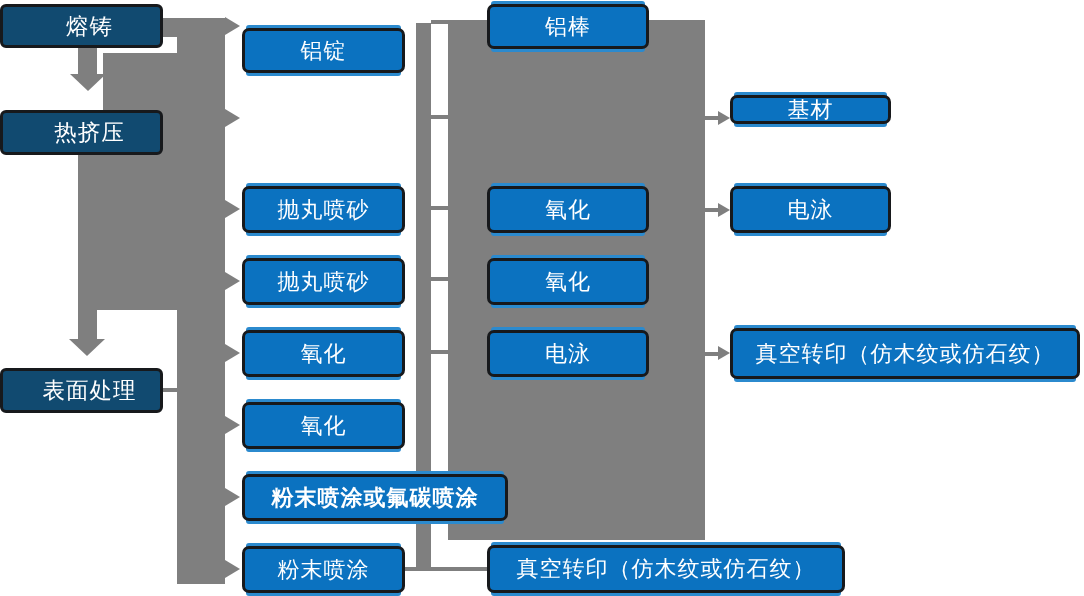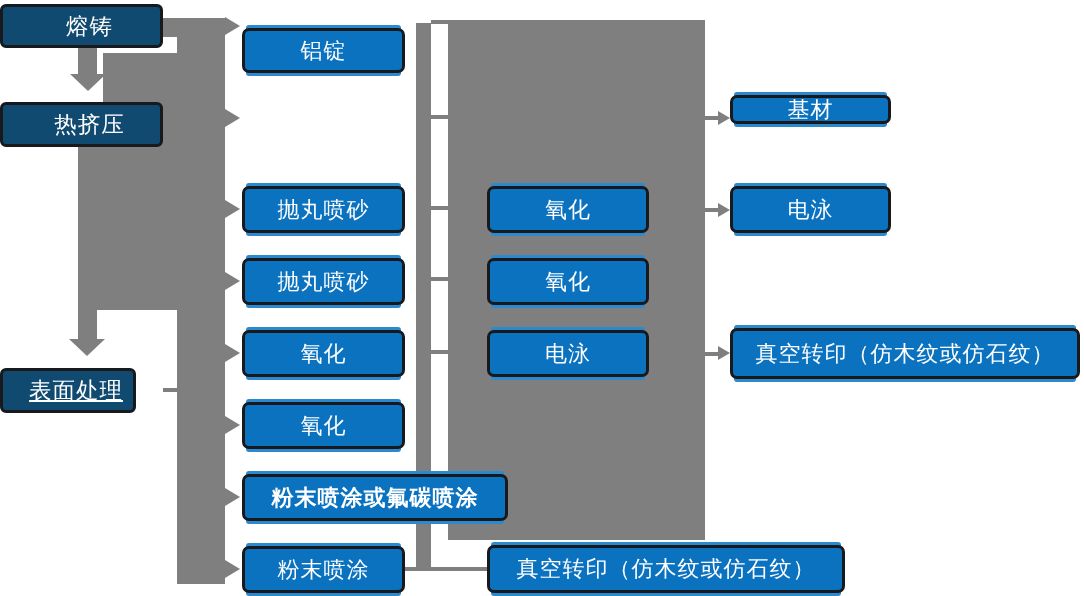--- a/index.html
+++ b/index.html
@@ -63,31 +63,32 @@
   <div class="tline" style="left:405px;top:567px;width:82px;"></div>
 
   <div class="tline" style="left:705px;top:116px;width:14px;"></div>
   <div class="tri tri-r-sm" style="left:718px;top:111px;"></div>
   <div class="tline" style="left:705px;top:208px;width:14px;"></div>
   <div class="tri tri-r-sm" style="left:718px;top:203px;"></div>
   <div class="tline" style="left:705px;top:352px;width:14px;"></div>
   <div class="tri tri-r-sm" style="left:718px;top:346px;"></div>
 
   <div class="box dark" style="left:0px;top:4px;width:163px;height:44px;">熔铸</div>
-  <div class="box dark" style="left:0px;top:102px;width:163px;height:45px;">热挤压</div>
-  <div class="box dark" style="left:0px;top:368px;width:136px;height:45px;text-decoration:underline;">表面处理</div>
+  <div class="box dark" style="left:0px;top:110px;width:163px;height:45px;">热挤压</div>
+  <div class="box dark" style="left:0px;top:368px;width:163px;height:45px;">表面处理</div>
 
   <div class="box" style="left:242px;top:4px;width:163px;height:45px;margin-top:24px;">铝锭</div>
   <div class="box" style="left:242px;top:186px;width:163px;height:47px;">抛丸喷砂</div>
   <div class="box" style="left:242px;top:258px;width:163px;height:47px;">抛丸喷砂</div>
   <div class="box" style="left:242px;top:330px;width:163px;height:47px;">氧化</div>
   <div class="box" style="left:242px;top:402px;width:163px;height:47px;">氧化</div>
   <div class="box" style="left:242px;top:474px;width:266px;height:47px;font-weight:bold;">粉末喷涂或氟碳喷涂</div>
   <div class="box" style="left:242px;top:546px;width:163px;height:47px;">粉末喷涂</div>
 
+  <div class="box" style="left:487px;top:4px;width:162px;height:45px;">铝棒</div>
   <div class="box" style="left:487px;top:186px;width:162px;height:47px;">氧化</div>
   <div class="box" style="left:487px;top:258px;width:162px;height:47px;">氧化</div>
   <div class="box" style="left:487px;top:330px;width:162px;height:47px;">电泳</div>
   <div class="box" style="left:487px;top:545px;width:358px;height:48px;">真空转印（仿木纹或仿石纹）</div>
 
   <div class="box" style="left:730px;top:95px;width:161px;height:29px;">基材</div>
   <div class="box" style="left:730px;top:186px;width:161px;height:47px;">电泳</div>
   <div class="box" style="left:730px;top:328px;width:350px;height:51px;">真空转印（仿木纹或仿石纹）</div>
 
 </div>

